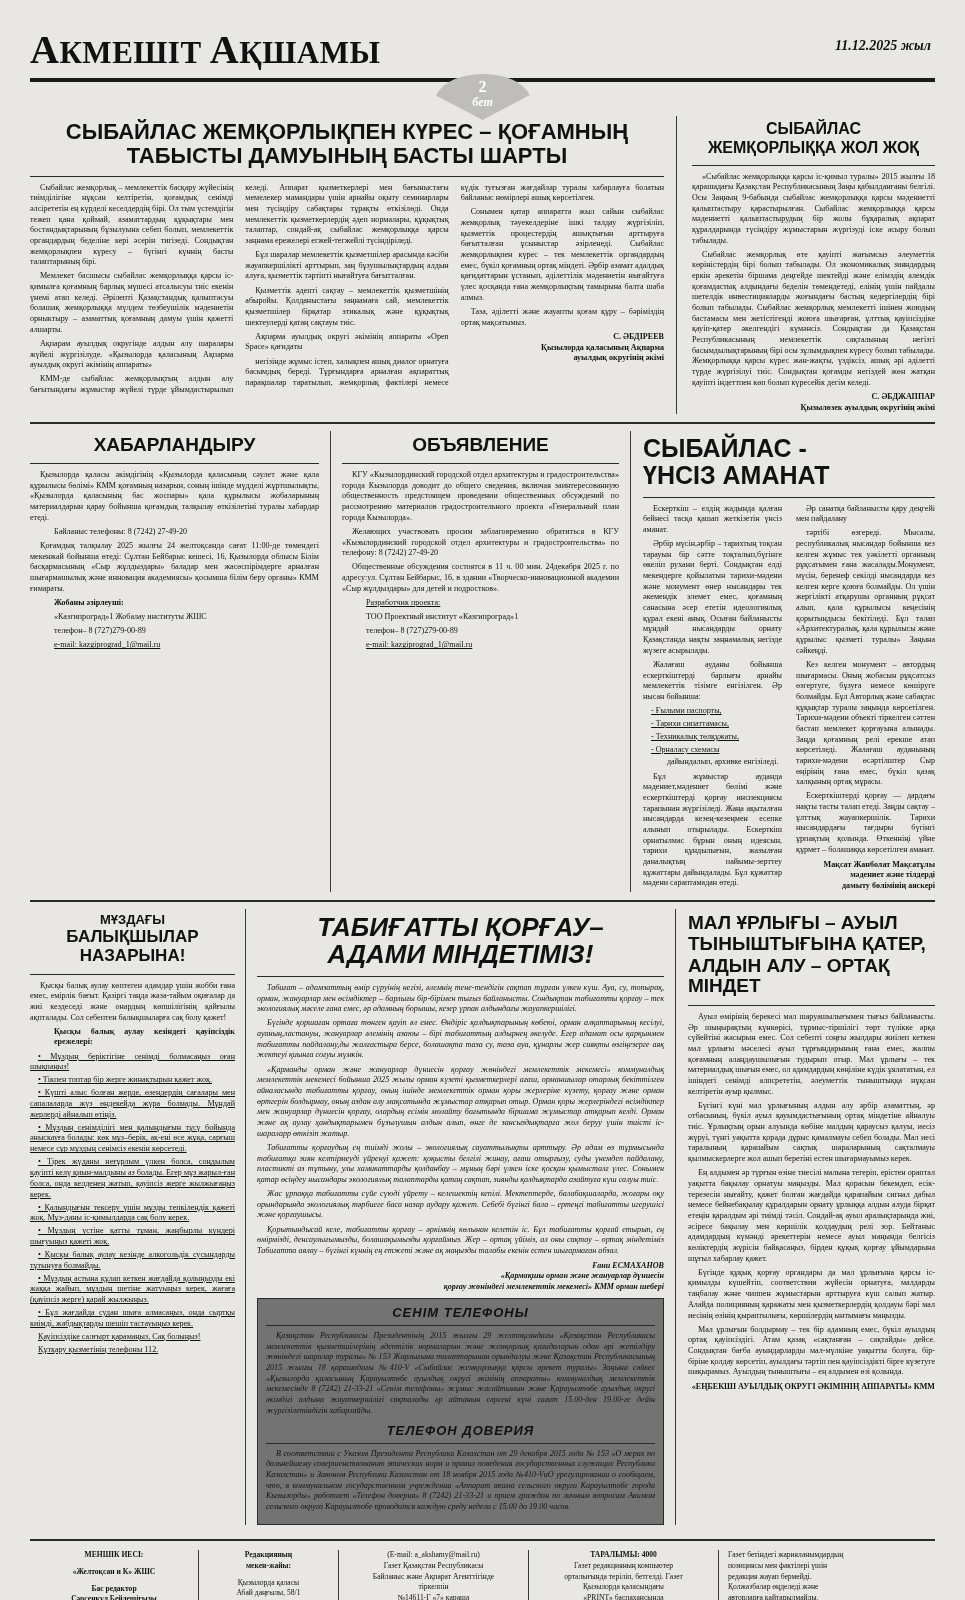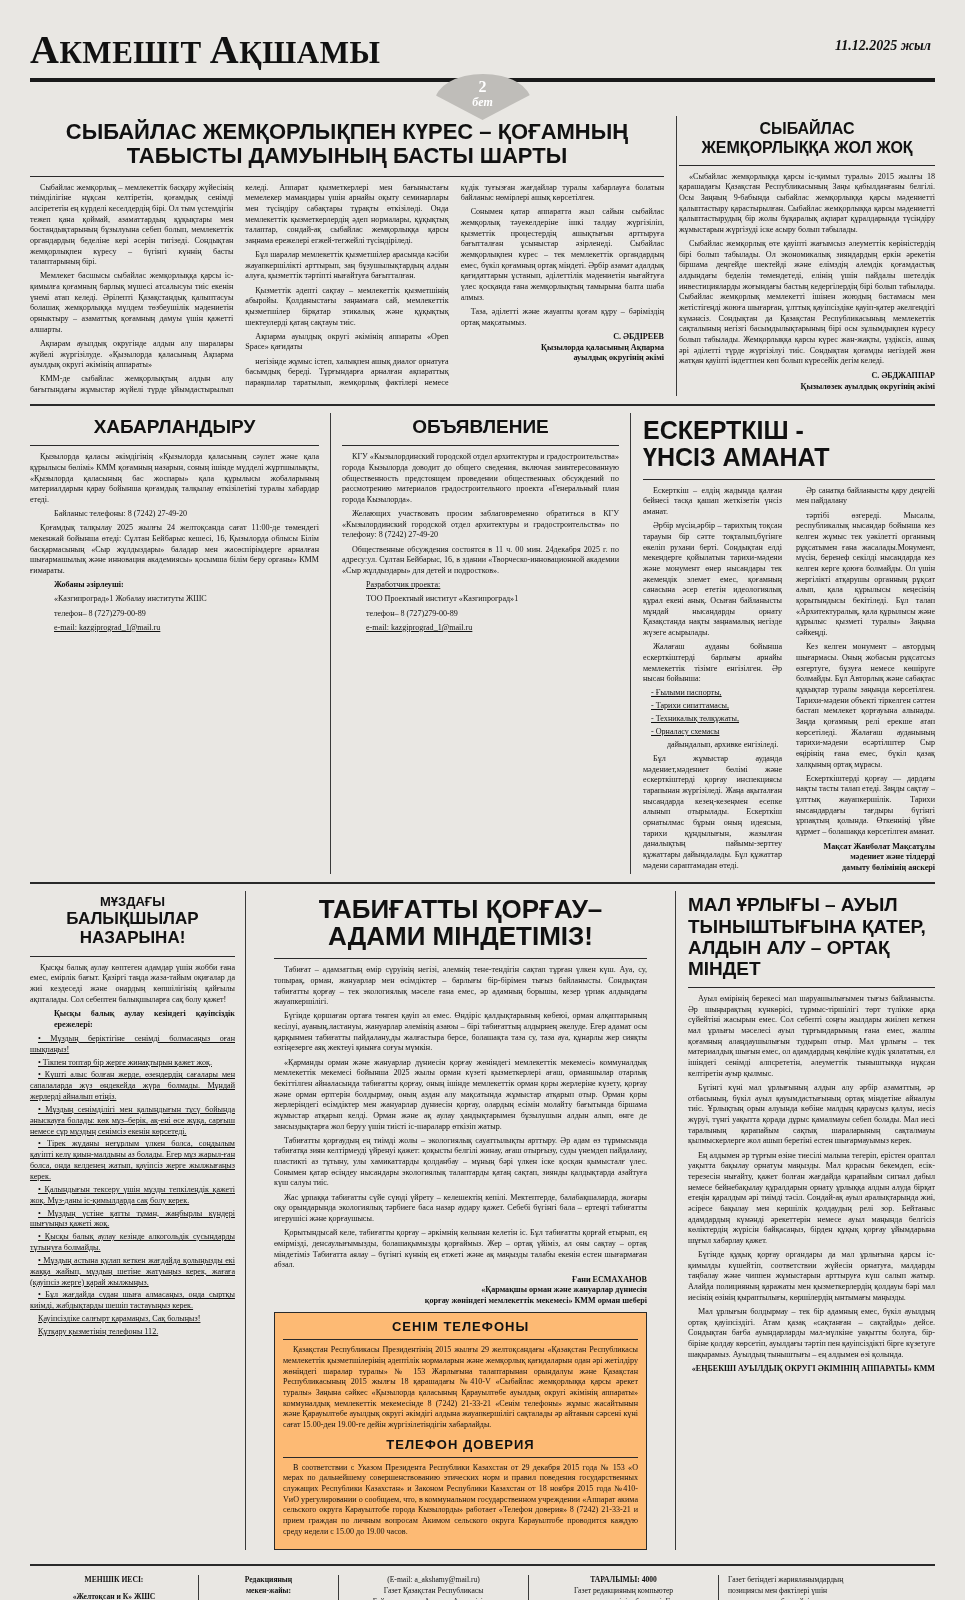--- a/index.html
+++ b/index.html
@@ -102,51 +102,51 @@
     text-align: right;
     line-height: 1.3;
     margin: 4px 0 0 0;
   }
   .cols2 { column-count: 2; column-gap: 14px; }
   .cols3 { column-count: 3; column-gap: 12px; }
 
   
   .top-sec { display: flex; }
   .top-left { width: 646px; padding-right: 12px; }
-  .top-right { width: 259px; padding-left: 2px; }
+  .top-right { width: 259px; padding-left: 15px; }
 
   
   .notice-row { display: flex; margin-top: 4px; }
   .nc1 { width: 300px; padding-right: 11px; }
   .nc2 { width: 300px; padding: 0 11px; }
   .nc3 { width: 305px; padding-left: 12px; }
 
   .bold { font-weight: bold; }
   .ul { text-decoration: underline; }
 
   
   .mid-row { display: flex; margin-top: 2px; }
   .mc1 { width: 215px; padding-right: 10px; }
-  .mc2 { width: 430px; padding: 0 28px; }
+  .mc2 { width: 430px; padding: 0 11px; font-style: italic; }
   .mc3 { width: 260px; padding-left: 12px; }
 
   .bullets {
     font-family: "Liberation Serif", serif;
     font-size: 8.1px;
     line-height: 1.34;
     text-align: justify;
   }
   .bullets div { margin-bottom: 2px; text-indent: 8px; text-decoration: underline; }
 
   
   .boxed {
     border: 1px solid #2a2a2a;
     padding: 6px 8px 8px;
     margin-top: 6px;
-    background: #fdba74;
+    background: #737373;
   }
   .box-title {
     text-align: center;
     font-weight: bold;
     font-size: 13px;
     letter-spacing: 1px;
     margin-bottom: 5px;
     font-family: "Liberation Sans", sans-serif;
   }
 
@@ -247,21 +247,21 @@
         <p class="body">КГУ «Кызылординский городской отдел архитектуры и градостроительства» города Кызылорда доводит до общего сведения, включая заинтересованную общественность предстоящем проведении общественных обсуждений по рассмотрению материалов градостроительного проекта «Генеральный план города Кызылорда».</p>
         <p class="body">Желающих участвовать просим заблаговременно обратиться в КГУ «Кызылординский городской отдел архитектуры и градостроительства» по телефону: 8 (7242) 27-49-20</p>
         <p class="body">Общественные обсуждения состоятся в 11 ч. 00 мин. 24декабря 2025 г. по адресу:ул. Сұлтан Бейбарыс, 16, в здании «Творческо-инновационной академии «Сыр жұлдыздары» для детей и подростков».</p>
         <p class="body ni ul">Разработчик проекта:</p>
         <p class="body ni">ТОО Проектный институт «Казгипроград»1</p>
         <p class="body ni">телефон– 8 (727)279-00-89</p>
         <p class="body ni ul">e-mail: kazgiprograd_1@mail.ru</p>
       </div>
 
       <div class="nc3 vline">
-        <h1 class="head" style="font-size:25px;text-align:left;">ЕСКЕРТКІШ -</h1>
+        <h1 class="head" style="font-size:25px;text-align:left;">СЫБАЙЛАС -</h1>
         <h1 class="head" style="font-size:25px;text-align:left;margin-top:-8px;">ҮНСІЗ АМАНАТ</h1>
         <div class="hr-thin"></div>
         <div class="cols2">
           <p class="body">Ескерткіш – елдің жадында қалған бейнесі тасқа қашап жеткізетін үнсіз аманат.</p>
           <p class="body">Әрбір мүсін,әрбір – тарихтың тоқсан тарауын бір сәтте тоқталып,бүгінге өкеліп рухани берті. Сондықтан елді мекендерге қойылатын тарихи-мәдени және монумент өнер нысандары тек әкемендік элемет емес, қоғамның санасына әсер ететін идеологиялық құрал екені анық. Осыған байланысты мұндай нысандарды орнату Қазақстанда нақты заңнамалық негізде жүзеге асырылады.</p>
           <p class="body">Жалағаш ауданы бойынша ескерткіштерді барлығы арнайы мемлекеттік тізімге енгізілген. Әр нысан бойынша:</p>
           <div class="bullets">
             <div>- Ғылыми паспорты,</div>
             <div>- Тарихи сипаттамасы,</div>
             <div>- Техникалық төлқұжаты,</div>

